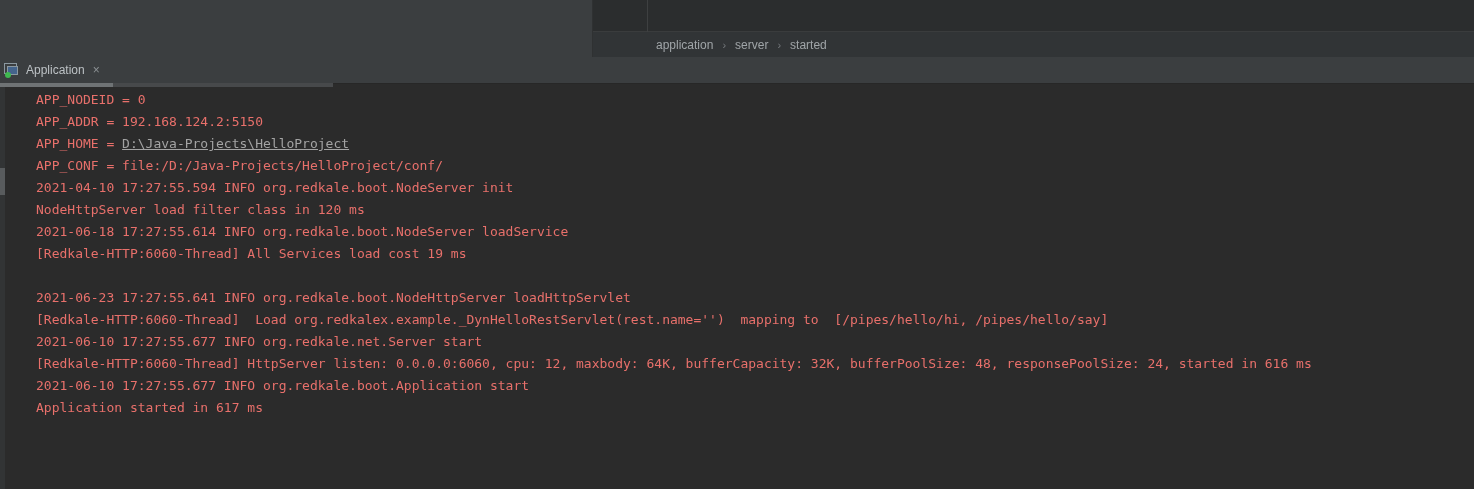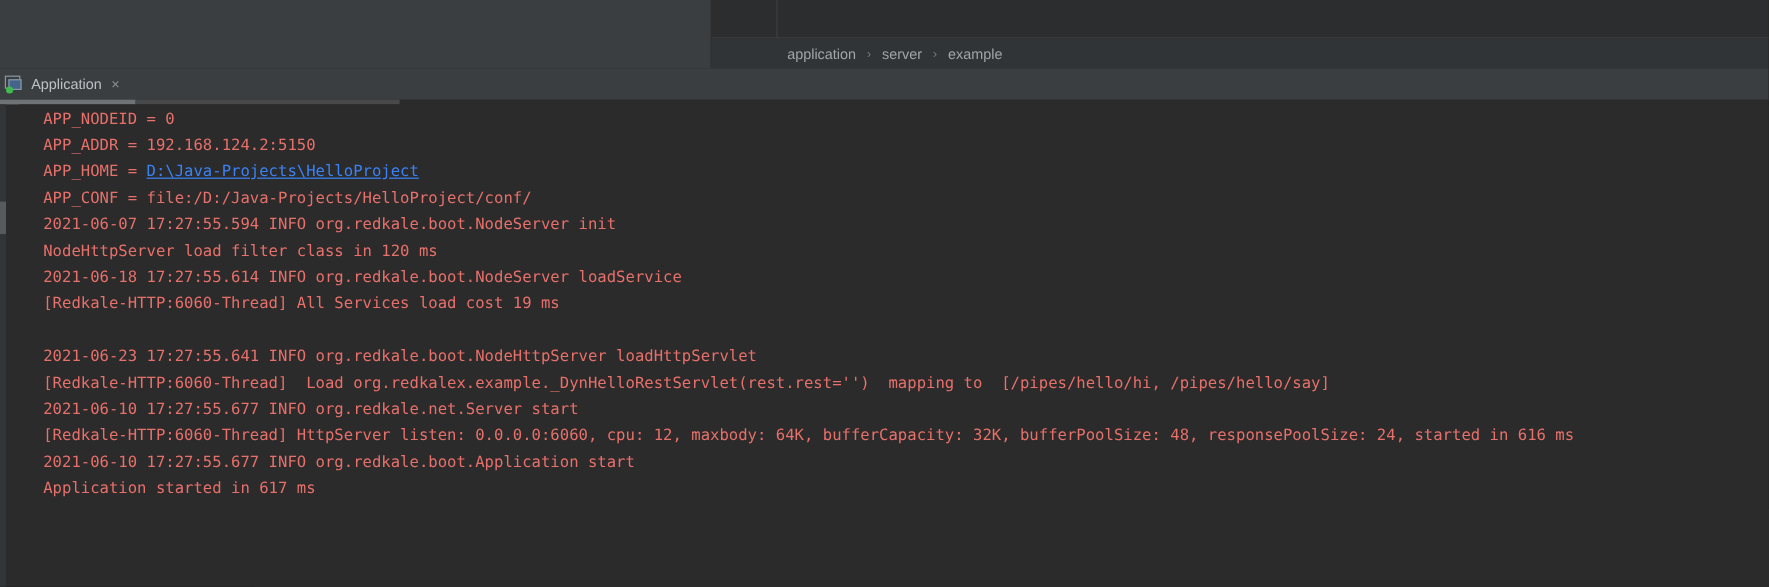--- a/index.html
+++ b/index.html
@@ -37,41 +37,41 @@
   .hscroll-trail { position:absolute; left:113px; top:83px; width:220px; height:4px; background:#47494b; }
   
   .console {
     position:absolute; left:16px; top:87px; width:1474px; height:402px;
     background:#2b2b2b; padding:2px 0 0 20px;
     font-family:"DejaVu Sans Mono","Liberation Mono", monospace;
     font-size:13px; line-height:22px;
   }
   .console-line { white-space:pre; height:22px; }
   .seg-stderr { color:#e8706b; }
-  .seg-link { color:#3b82f6; text-decoration:underline; cursor:pointer; }
+  .seg-link { color:#a3a3a3; text-decoration:underline; cursor:pointer; }
   .vscroll-track { position:absolute; left:0; top:87px; width:5px; height:402px; background:#323435; }
   .vscroll-thumb { position:absolute; left:0; top:168px; width:5px; height:27px; background:#585b5d; }
 </style>
 </head>
 <body>
 
 <div class="ide">
 
   <div class="top-row">
     <div class="left-panel"></div>
     <div class="right-top">
       <div class="editor-strip">
         <div class="editor-gutter-line"></div>
       </div>
       <div class="breadcrumb-bar" id="breadcrumb-bar">
           <span class="crumb">application</span>
           <span class="crumb-sep">›</span>
           <span class="crumb">server</span>
           <span class="crumb-sep">›</span>
-          <span class="crumb">example</span>
+          <span class="crumb">started</span>
         </div>
     </div>
   </div>
 
   <div class="tab-bar">
     <div class="run-tab">
       <span class="tab-icon">
         <span class="frame-back"></span>
         <span class="frame-front"></span>
         <span class="run-dot" id="run-dot" style="background: rgb(63, 185, 80);"></span>
@@ -85,26 +85,26 @@
   <div class="hscroll-trail"></div>
 
   <div class="vscroll-track"></div>
   <div class="vscroll-thumb"></div>
 
   <div class="console" id="console-output">
       <div class="console-line"><span class="seg-stderr">APP_NODEID = 0</span></div>
       <div class="console-line"><span class="seg-stderr">APP_ADDR = 192.168.124.2:5150</span></div>
       <div class="console-line"><span class="seg-stderr">APP_HOME = </span><span class="seg-link">D:\Java-Projects\HelloProject</span></div>
       <div class="console-line"><span class="seg-stderr">APP_CONF = file:/D:/Java-Projects/HelloProject/conf/</span></div>
-      <div class="console-line"><span class="seg-stderr">2021-06-07 17:27:55.594 INFO org.redkale.boot.NodeServer init</span></div>
+      <div class="console-line"><span class="seg-stderr">2021-04-10 17:27:55.594 INFO org.redkale.boot.NodeServer init</span></div>
       <div class="console-line"><span class="seg-stderr">NodeHttpServer load filter class in 120 ms</span></div>
       <div class="console-line"><span class="seg-stderr">2021-06-18 17:27:55.614 INFO org.redkale.boot.NodeServer loadService</span></div>
       <div class="console-line"><span class="seg-stderr">[Redkale-HTTP:6060-Thread] All Services load cost 19 ms</span></div>
       <div class="console-line"></div>
       <div class="console-line"><span class="seg-stderr">2021-06-23 17:27:55.641 INFO org.redkale.boot.NodeHttpServer loadHttpServlet</span></div>
-      <div class="console-line"><span class="seg-stderr">[Redkale-HTTP:6060-Thread]  Load org.redkalex.example._DynHelloRestServlet(rest.rest='')  mapping to  [/pipes/hello/hi, /pipes/hello/say]</span></div>
+      <div class="console-line"><span class="seg-stderr">[Redkale-HTTP:6060-Thread]  Load org.redkalex.example._DynHelloRestServlet(rest.name='')  mapping to  [/pipes/hello/hi, /pipes/hello/say]</span></div>
       <div class="console-line"><span class="seg-stderr">2021-06-10 17:27:55.677 INFO org.redkale.net.Server start</span></div>
       <div class="console-line"><span class="seg-stderr">[Redkale-HTTP:6060-Thread] HttpServer listen: 0.0.0.0:6060, cpu: 12, maxbody: 64K, bufferCapacity: 32K, bufferPoolSize: 48, responsePoolSize: 24, started in 616 ms</span></div>
       <div class="console-line"><span class="seg-stderr">2021-06-10 17:27:55.677 INFO org.redkale.boot.Application start</span></div>
       <div class="console-line"><span class="seg-stderr">Application started in 617 ms</span></div>
     </div>
 
 </div>
 
 </body></html>

